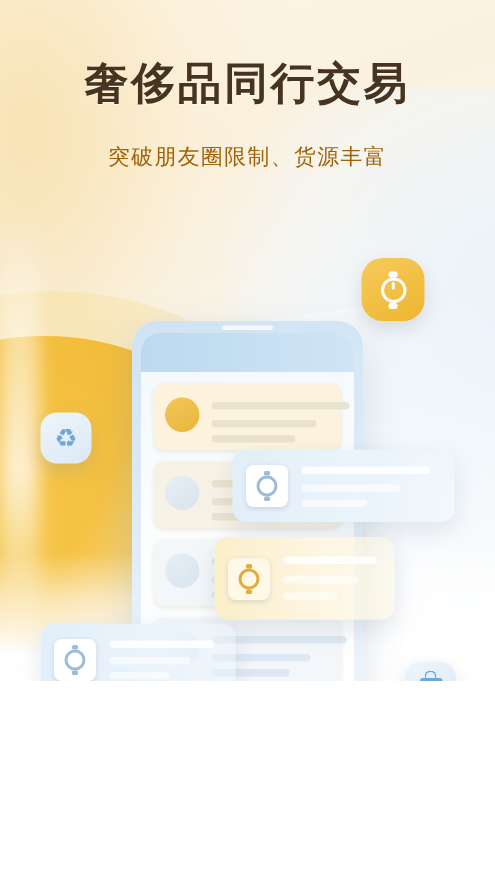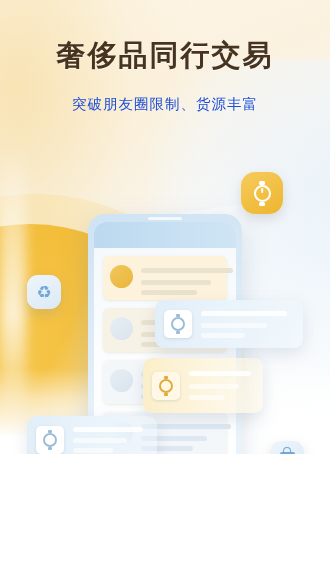--- a/index.html
+++ b/index.html
@@ -102,21 +102,21 @@
     color: #463420;
     text-shadow: 0 1px 0 rgba(255,255,255,0.6);
   }
   .subline {
     position: absolute;
     left: 0;
     width: 330px;
     text-align: center;
     font-size: 14.5px;
     letter-spacing: 1px;
-    color: #1d4ed8;
+    color: #a16207;
   }
   .subline.l1 { top: 95px; }
   .subline.l2 { top: 119px; }
 
   
   .phone {
     position: absolute;
     left: 88px;
     top: 214px;
     width: 154px;

